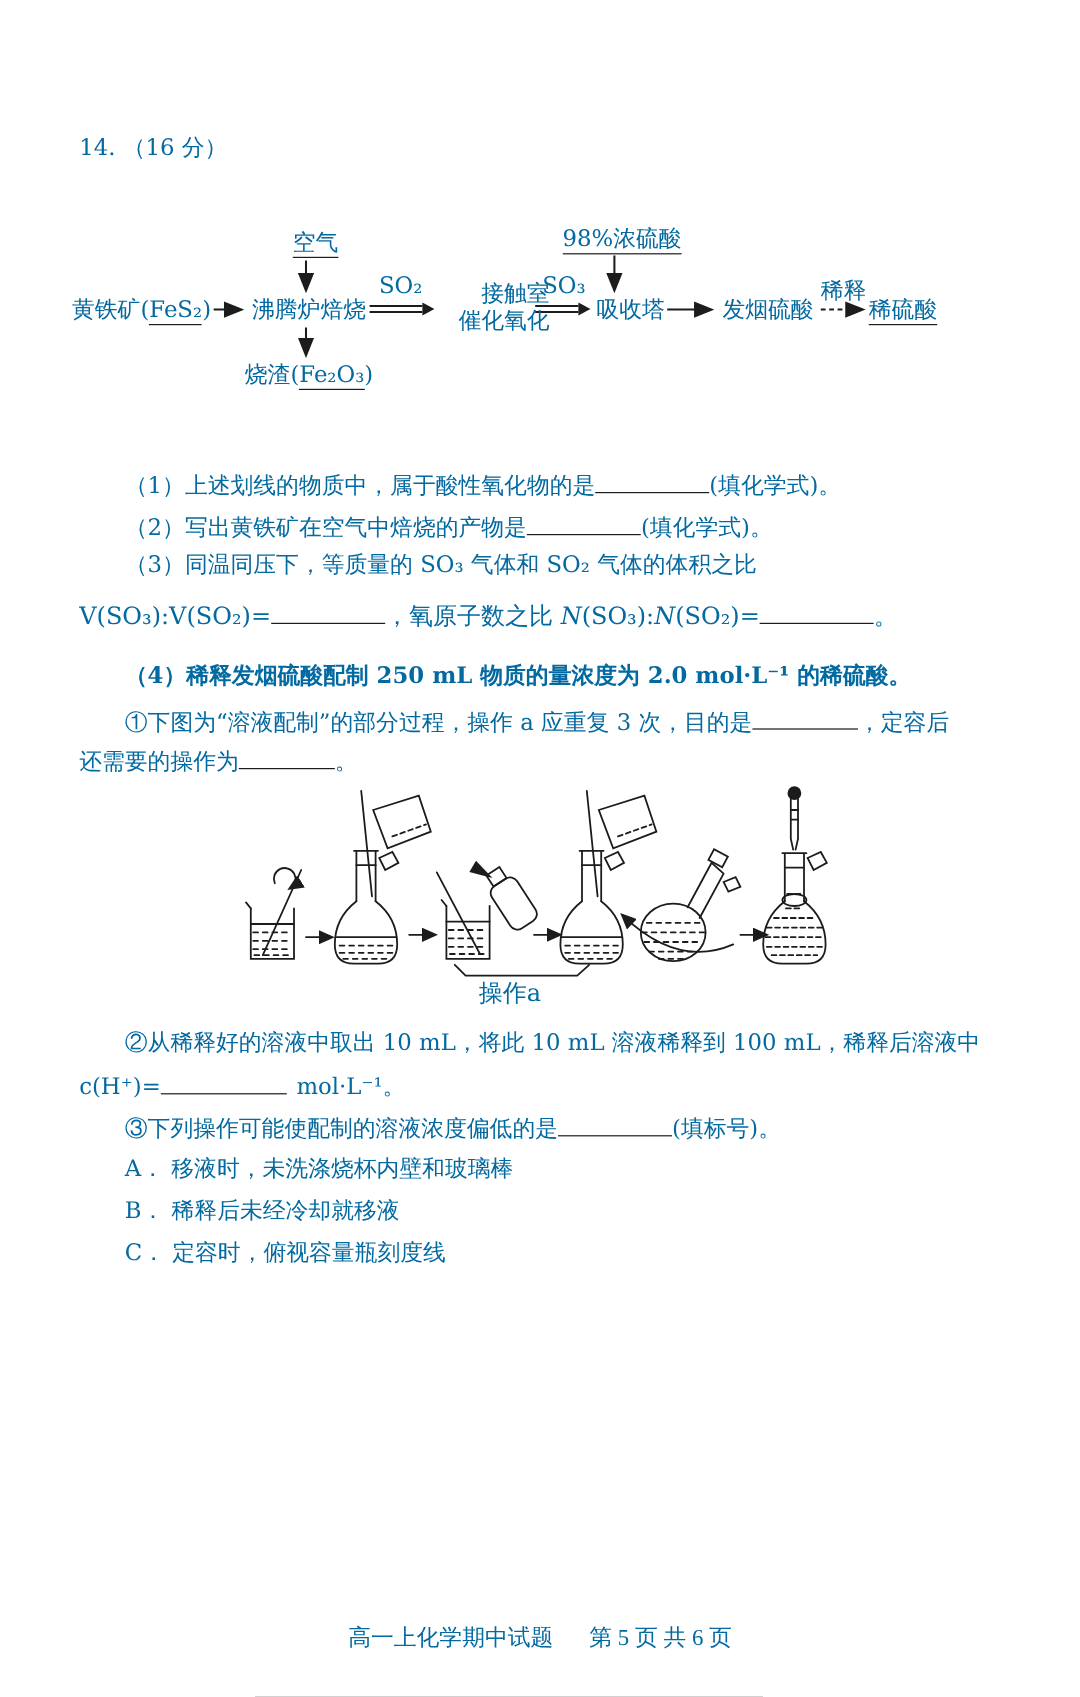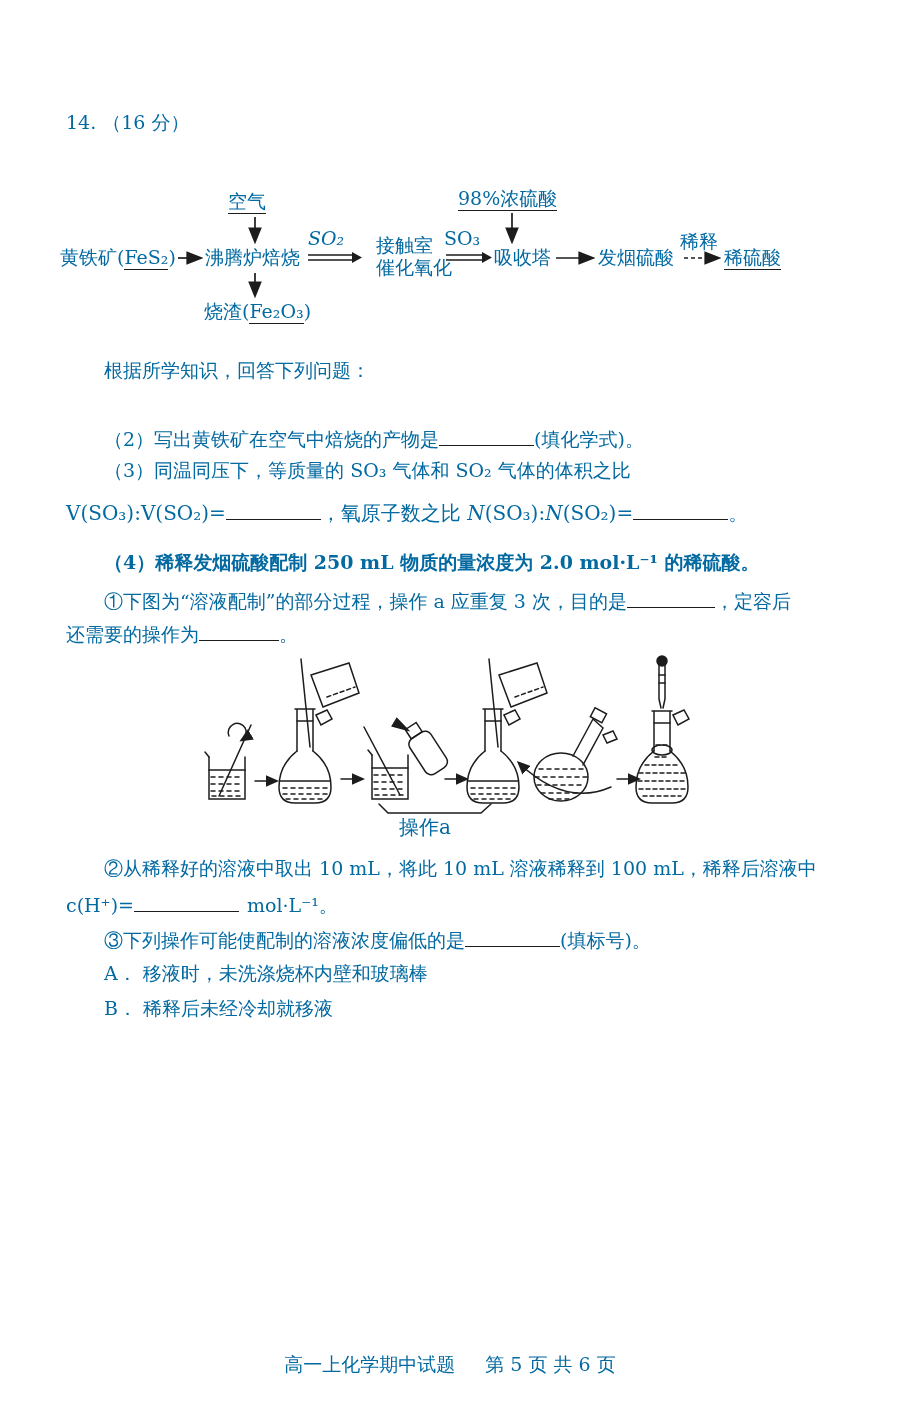--- a/index.html
+++ b/index.html
@@ -5,24 +5,24 @@
   html,body{margin:0;padding:0;background:#888;}
   #page{
     position:relative;width:900px;height:1414px;background:#ffffff;margin:0 auto;
     font-family:"DejaVu Serif","Liberation Serif",serif;color:#0369a1;
     font-size:19px;overflow:hidden;
   }
   .abs{position:absolute;white-space:nowrap;}
   .ul{border-bottom:1.6px solid #1c1c1c;padding-bottom:1px;}
   .blank{display:inline-block;border-bottom:1.6px solid #1c1c1c;height:1.05em;vertical-align:baseline;}
   .w95{width:95px;} .w88{width:88px;} .w80{width:80px;} .w105{width:105px;}
-  .fc-label{position:absolute;text-align:left;}
+  .fc-label{position:absolute;text-align:right;}
   .contact{line-height:22px;}
   .opt-label{margin-right:6px;}
-  .footer{display:flex;gap:30px;}
+  .footer{display:flex;gap:30px;font-family:Liberation Serif, serif;}
   svg{display:block;}
   .itl{font-style:italic;}
 </style>
 </head>
 <body>
 
 <div id="page">
 
   <div class="abs" style="left:66px;top:110px;">14. （16 分）</div>
 
@@ -44,35 +44,37 @@
         <path d="M482 69 L492 74.5 L482 80 Z" fill="#1c1c1c" stroke="none"></path>
         <line x1="556" y1="75" x2="592" y2="75" marker-end="url(#ah)"></line>
         <line x1="684" y1="75" x2="718" y2="75" stroke-dasharray="4 3" marker-end="url(#ah)"></line>
         <line x1="255" y1="90" x2="255" y2="112" marker-end="url(#ah)"></line>
       </g>
     </svg>
     <div class="fc-label" style="left:228px;top:6px;width:54px;"><span class="ul">空气</span></div>
     <div class="fc-label" style="left:458px;top:3px;width:110px;"><span class="ul">98%浓硫酸</span></div>
     <div class="fc-label" style="left:60px;top:62px;"><span>黄铁矿(</span><span class="ul">FeS₂</span><span>)</span></div>
     <div class="fc-label" style="left:205px;top:62px;width:100px;">沸腾炉焙烧</div>
-    <div class="fc-label" style="left:308px;top:44px;width:44px;font-style:italic;">SO₂</div>
+    <div class="fc-label" style="left:308px;top:44px;width:44px;">SO₂</div>
     <div class="fc-label contact" style="left:360px;top:51px;width:82px;margin-left:16px;">
       <span style="display:block">接触室</span>
       <span style="display:block">催化氧化</span>
     </div>
     <div class="fc-label" style="left:444px;top:44px;width:44px;">SO₃</div>
     <div class="fc-label" style="left:494px;top:62px;width:60px;">吸收塔</div>
     <div class="fc-label" style="left:598px;top:62px;width:80px;">发烟硫酸</div>
     <div class="fc-label" style="left:680px;top:46px;width:42px;">稀释</div>
     <div class="fc-label" style="left:724px;top:62px;"><span class="ul">稀硫酸</span></div>
     <div class="fc-label" style="left:204px;top:116px;"><span>烧渣(</span><span class="ul">Fe₂O₃</span><span>)</span></div>
   </div>
 
-  <div class="abs" style="left:104px;top:358px;">根据所学知识，回答下列问题：</div>
-
+
+  <div class="abs" style="left:104px;top:390px;">
+    <span>（1）上述划线的物质中，属于酸性氧化物的是</span><span class="blank w95"></span><span>(填化学式)。</span>
+  </div>
 
   <div class="abs" style="left:104px;top:425px;">
     <span>（2）写出黄铁矿在空气中焙烧的产物是</span><span class="blank w95"></span><span>(填化学式)。</span>
   </div>
 
   <div class="abs" style="left:104px;top:458px;">（3）同温同压下，等质量的 SO₃ 气体和 SO₂ 气体的体积之比</div>
   <div class="abs" style="left:66px;top:498px;font-size:20px;">
     <span>V(SO₃):V(SO₂)=</span><span class="blank w95"></span><span>，氧原子数之比 </span><span class="itl">N</span><span>(SO₃):</span><span class="itl">N</span><span>(SO₂)=</span><span class="blank w95"></span><span>。</span>
   </div>
 
@@ -180,19 +182,22 @@
   <div class="abs" style="left:66px;top:891px;">
     <span>c(H⁺)=</span><span class="blank w105"></span><span style="margin-left:8px;">mol·L⁻¹。</span>
   </div>
 
   <div class="abs" style="left:104px;top:961px;">
     <span class="opt-label">A．</span><span>移液时，未洗涤烧杯内壁和玻璃棒</span>
   </div>
   <div class="abs" style="left:104px;top:996px;">
     <span class="opt-label">B．</span><span>稀释后未经冷却就移液</span>
   </div>
+  <div class="abs" style="left:104px;top:1031px;">
+    <span class="opt-label">C．</span><span>定容时，俯视容量瓶刻度线</span>
+  </div>
 
   <div class="abs footer" style="left:50%;top:1352px;transform:translateX(-50%);">
     <span>高一上化学期中试题</span>
     <span>第 5 页 共 6 页</span>
   </div>
 
 </div>
 
 </body></html>

